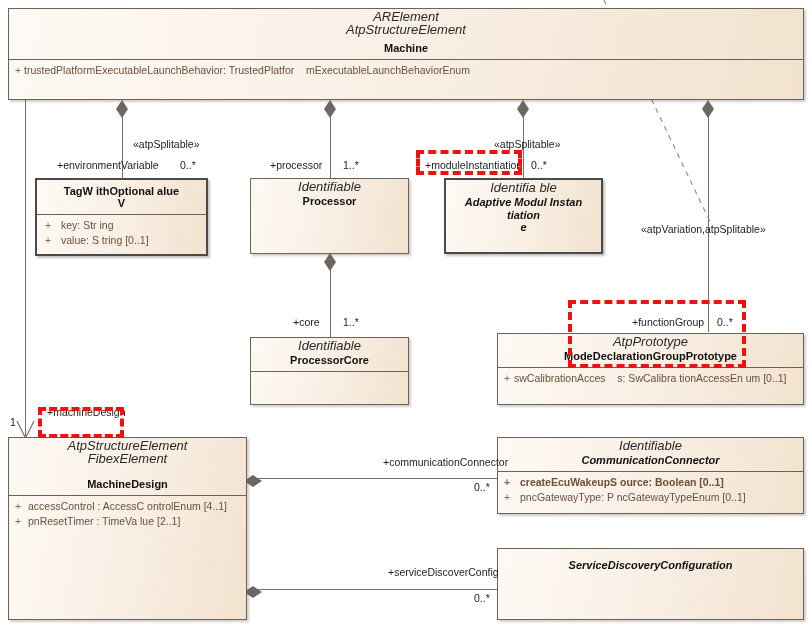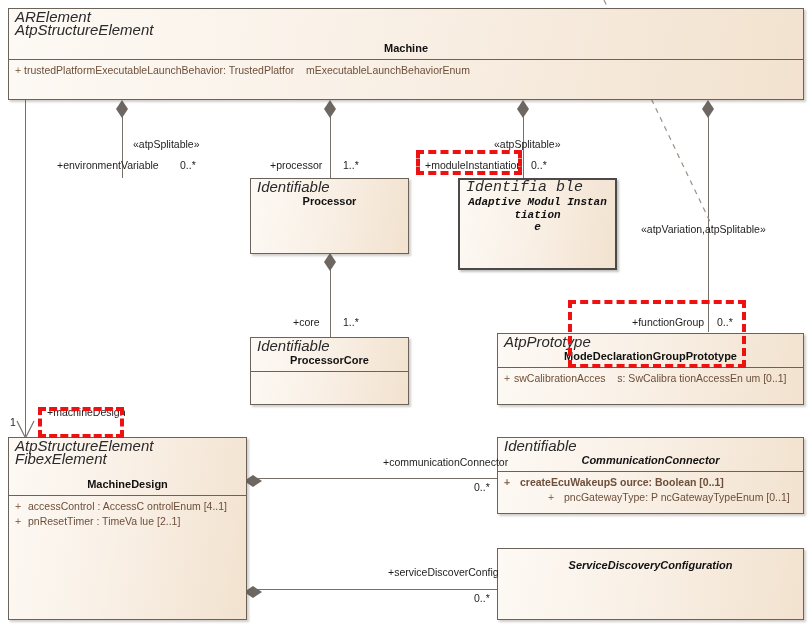--- a/index.html
+++ b/index.html
@@ -17,21 +17,21 @@
   .uml{
     position:absolute;
     box-sizing:border-box;
     border:1px solid #6b6259;
     background:linear-gradient(100deg,#fdf9f4 0%,#faf2e9 38%,#f2e2cf 100%);
     box-shadow:2px 2px 2px rgba(90,80,70,.28);
   }
   .uml.thick{border:2px solid #4a4a4a;box-shadow:2px 2px 2px rgba(90,80,70,.35);}
   .uml .head{position:relative;padding:2px 6px 4px 6px;}
   .uml .stereo{
-    text-align:left;font-style:italic;font-size:15px;color:#2a2a2a;
+    text-align:center;font-style:italic;font-size:13px;color:#2a2a2a;
     line-height:12.5px;white-space:pre-line;
   }
   .uml .cname{
     text-align:center;font-weight:bold;font-size:11px;color:#111;
     line-height:13px;margin-top:1px;
   }
   .uml .cname.ital{font-style:italic;}
   .uml .sep{height:1px;background:#6b6259;}
   .uml .attrs{padding:3px 0 3px 0;}
   .uml .attr{
@@ -124,29 +124,40 @@
 
   <div class="lbl" style="left:270px;top:159px;">+processor</div>
   <div class="lbl mult" style="left:343px;top:159px;">1..*</div>
 
   <div class="lbl ster" style="left:494px;top:138px;">«atpSplitable»</div>
   <div class="lbl" style="left:425px;top:159px;">+moduleInstantiation</div>
   <div class="lbl mult" style="left:531px;top:159px;">0..*</div>
 
   <div class="lbl ster" style="left:641px;top:223px;">«atpVariation,atpSplitable»</div>
 
+  <div class="uml thick" style="left:35px;top:178px;width:173px;height:78px;">
+    <div class="head" style="padding-top:4px;">
+      <div class="cname">TagW ithOptional   alue</div>
+      <div class="cname" style="margin-top:-1px;">V</div>
+    </div>
+    <div class="sep"></div>
+    <div class="attrs">
+      <div class="attr"><span class="vis">+</span><span>key: Str ing</span></div>
+      <div class="attr"><span class="vis">+</span><span>value: S tring [0..1]</span></div>
+    </div>
+  </div>
 
   <div class="uml" style="left:250px;top:178px;width:159px;height:76px;">
     <div class="head">
       <div class="stereo">Identifiable</div>
       <div class="cname">Processor</div>
     </div>
   </div>
 
-  <div class="uml thick" style="left:458px;top:178px;width:159px;height:92px;font-family:Liberation Mono, monospace;">
+  <div class="uml thick" style="left:444px;top:178px;width:159px;height:76px;">
     <div class="head">
       <div class="stereo">Identifia ble</div>
       <div class="cname ital">Adaptive Modul  Instan tiation</div>
       <div class="cname ital" style="margin-top:-1px;">e</div>
     </div>
   </div>
 
   <div class="lbl" style="left:293px;top:316px;">+core</div>
   <div class="lbl mult" style="left:343px;top:316px;">1..*</div>
 
@@ -189,21 +200,21 @@
   </div>
 
   <div class="uml" style="left:497px;top:437px;width:307px;height:77px;">
     <div class="head">
       <div class="stereo">Identifiable</div>
       <div class="cname ital">CommunicationConnector</div>
     </div>
     <div class="sep"></div>
     <div class="attrs">
       <div class="attr" style="padding-left:6px;font-weight:bold;"><span class="vis" style="width:16px;">+</span><span>createEcuWakeupS ource: Boolean [0..1]</span></div>
-      <div class="attr" style="padding-left:6px;margin-left:44px;"><span class="vis" style="width:16px;">+</span><span>pncGatewayType: P ncGatewayTypeEnum [0..1]</span></div>
+      <div class="attr" style="padding-left:6px;"><span class="vis" style="width:16px;">+</span><span>pncGatewayType: P ncGatewayTypeEnum [0..1]</span></div>
     </div>
   </div>
   <div class="lbl" style="left:383px;top:456px;">+communicationConnector</div>
   <div class="lbl mult" style="left:474px;top:481px;">0..*</div>
 
   <div class="uml" style="left:497px;top:548px;width:307px;height:72px;">
     <div class="head">
       <div class="cname ital" style="margin-top:8px;">ServiceDiscoveryConfiguration</div>
     </div>
   </div>

